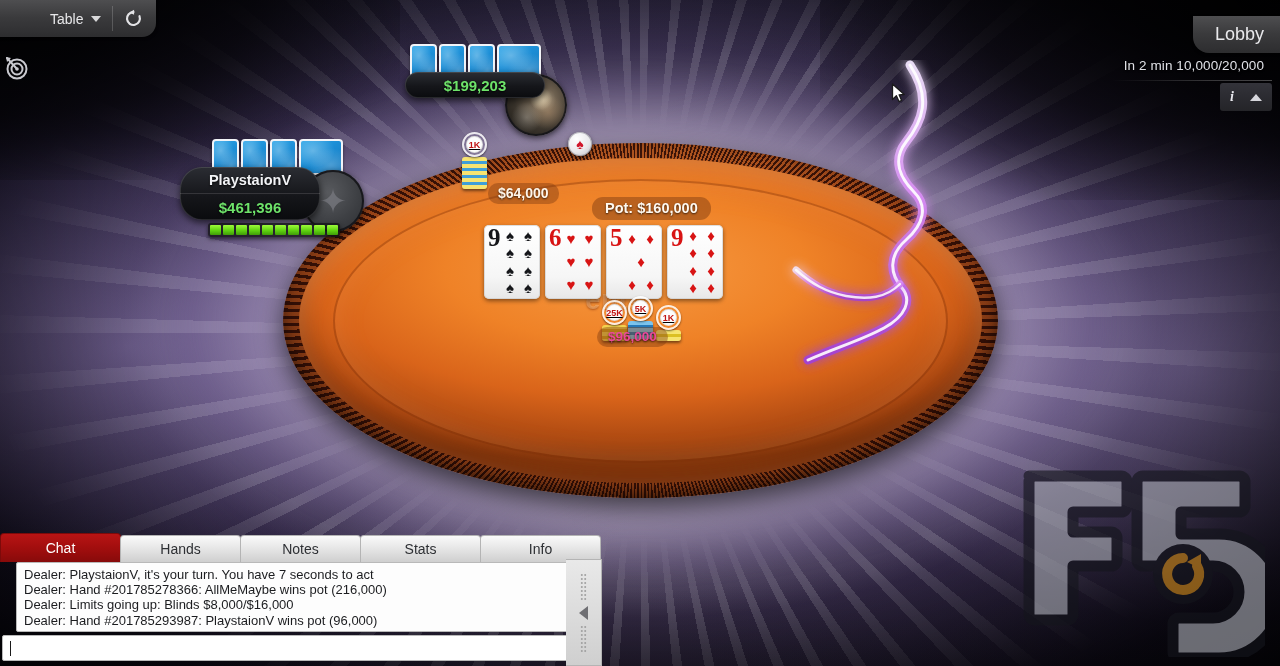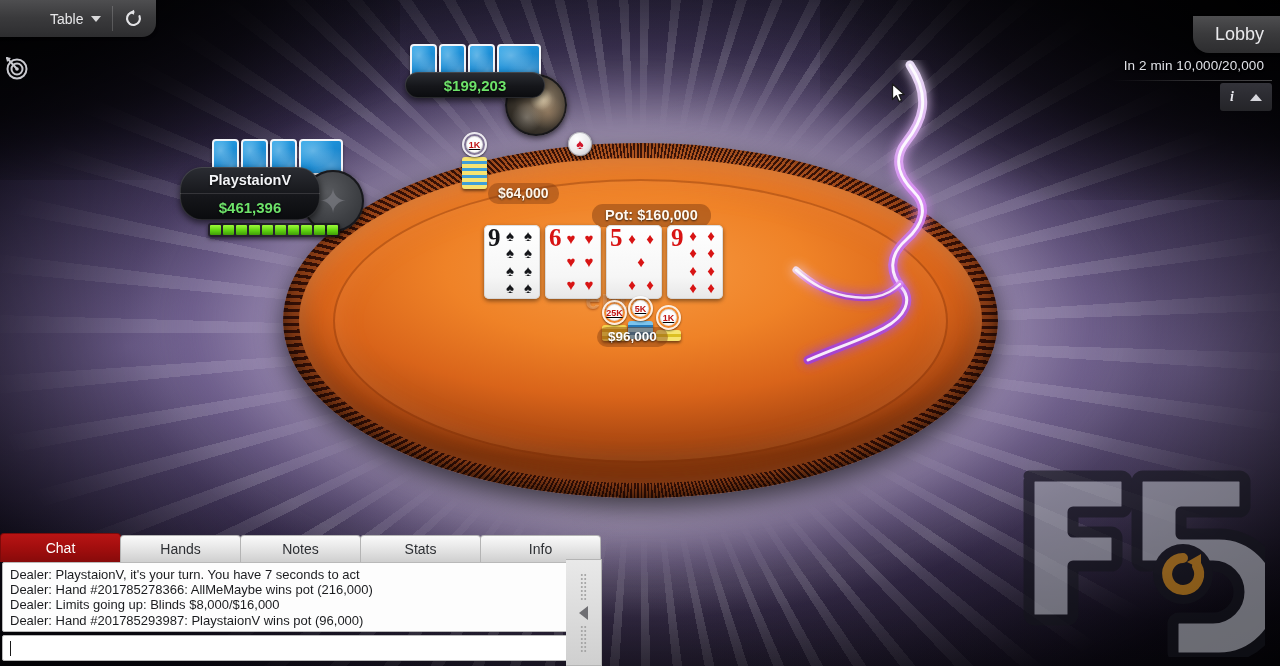--- a/index.html
+++ b/index.html
@@ -140,21 +140,21 @@
   
   .lightning { position: absolute; left: 700px; top: 60px; width: 330px; height: 330px; pointer-events: none; }
 
   
   .pot-badge {
     position: absolute; left: 592px; top: 197px;
     padding: 3px 13px 4px; border-radius: 11px;
     background: rgba(120,56,16,0.45);
     color: #fff9f0; font-size: 14.5px; font-weight: bold;
     text-shadow: 0 1px 2px rgba(0,0,0,0.7);
-    white-space: nowrap; z-index: 12; margin-top: 7px;
+    white-space: nowrap; z-index: 12;
   }
   .board { position: absolute; left: 484px; top: 225px; display: flex; gap: 5px; z-index: 12; }
   .card {
     position: relative; width: 56px; height: 74px; border-radius: 5px;
     background: linear-gradient(180deg, #ffffff 0%, #f6f6f6 70%, #e7e7e7 100%);
     box-shadow: 0 2px 4px rgba(0,0,0,0.45), inset 0 0 0 1px rgba(200,200,200,0.6);
   }
   .card .rank {
     position: absolute; left: 4px; top: 0px;
     font-size: 25px; font-weight: bold; line-height: 1.05;
@@ -187,21 +187,21 @@
     box-shadow: 0 2px 3px rgba(0,0,0,0.5);
     background-size: 100% 7px;
   }
   .pot-chips {
     position: absolute; left: 602px; top: 296px; display: flex; align-items: flex-end; gap: 1px; z-index: 13;
   }
   .pot-amt {
     position: absolute; left: 597px; top: 327px;
     padding: 2px 11px 3px; border-radius: 10px;
     background: rgba(125,58,16,0.42);
-    color: #ffffff; font-size: 13.5px; font-weight: bold;
+    color: #ec4899; font-size: 13.5px; font-weight: bold;
     text-shadow: 0 1px 2px rgba(0,0,0,0.65); white-space: nowrap; z-index: 13;
   }
 
   
   .seat { position: absolute; z-index: 20; }
   .seat-cards { display: flex; gap: 2px; position: absolute; z-index: 1; }
   .cardback {
     width: 27px; height: 36px; border-radius: 4px;
     background: linear-gradient(145deg, #2ea6e8 0%, #1c8ed6 45%, #1779bd 100%);
     border: 2px solid #f2f4f8;
@@ -294,21 +294,21 @@
     border: 1px solid #b4b4b4; border-bottom: none;
     border-top-left-radius: 4px; border-top-right-radius: 4px;
     margin-right: -1px;
   }
   .chat-tab.active {
     height: 29px; color: #ffffff; font-weight: normal;
     background: linear-gradient(180deg, #b81414 0%, #9d0d0d 60%, #870a0a 100%);
     border-color: #7d0a0a;
   }
   .chat-body {
-    height: 70px; margin: 0 2px;
+    height: 70px; margin: 0 16px;
     background: #fdfdfd; border: 1px solid #b9b9b9; border-radius: 2px;
     position: relative; overflow: hidden;
   }
   .chat-lines { padding: 4px 6px 0 7px; }
   .chat-line {
     font-size: 13px; color: #1b1c1f; line-height: 15.2px; white-space: nowrap;
     font-family: "Liberation Sans", sans-serif;
   }
   .chat-scroll {
     position: absolute; right: 2px; top: 2px; bottom: 2px; width: 11px;

